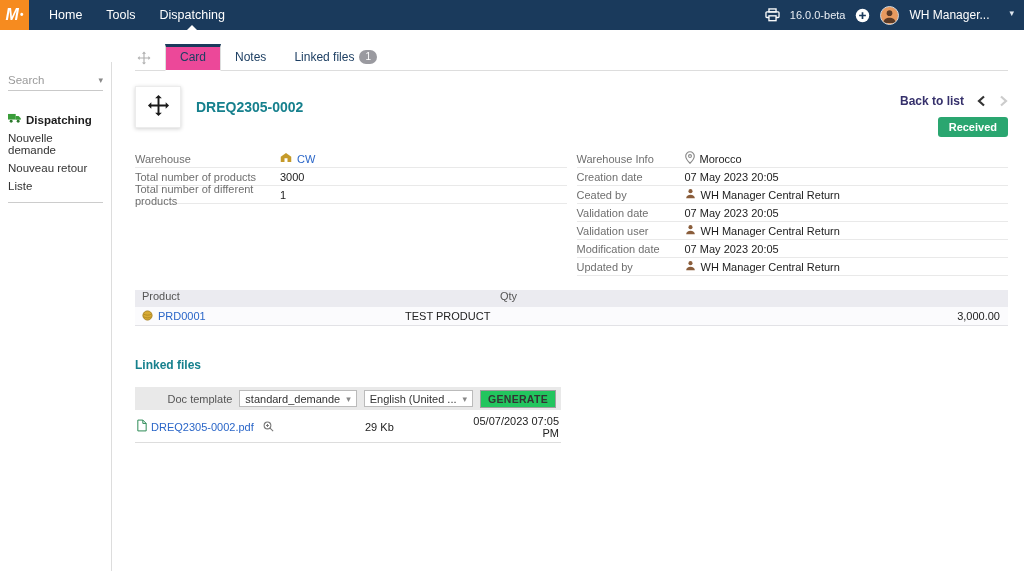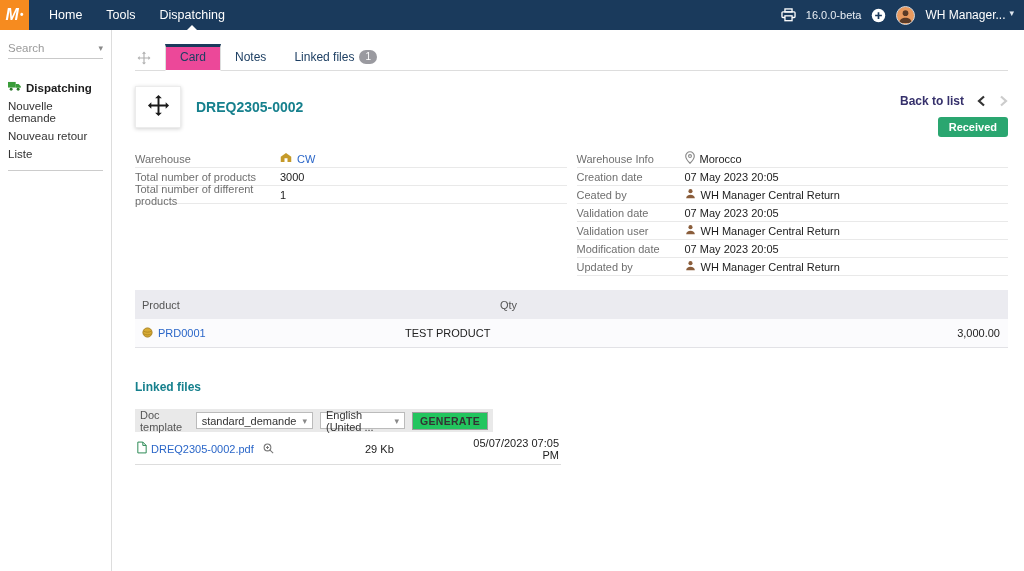--- a/index.html
+++ b/index.html
@@ -30,27 +30,27 @@
     width:0; height:0; border-left:5px solid transparent;
     border-right:5px solid transparent; border-bottom:5px solid #fff;
   }
   .topbar-right { margin-left:auto; display:flex; align-items:center; gap:10px; padding-right:10px; }
   .version { font-size:11px; color:#e9eef4; }
   .icon-btn { display:flex; align-items:center; cursor:pointer; }
   .avatar {
     width:19px; height:19px; border-radius:50%; overflow:hidden;
     background:#e89a5f; border:1px solid #cfd6dd; display:flex; align-items:flex-end; justify-content:center;
   }
-  .username { font-size:12px; color:#fff; cursor:pointer; display:flex; align-items:flex-start; gap:4px; }
+  .username { font-size:12px; color:#fff; cursor:pointer; display:flex; align-items:flex-start; gap:20px; }
   .caret { font-size:9px; color:#dfe6ee; }
 
   
   .body-row { display:flex; height:541px; }
   .sidebar {
-    width:112px; border-right:1px solid #ddd; padding:12px 8px 0 8px; flex-shrink:0;
+    width:112px; border-right:1px solid #ddd; padding:12px 8px 0 8px; flex-shrink:0;margin-top:32px;
   }
   .search-wrap {
     display:flex; align-items:center; border-bottom:1px solid #c9c9c9; padding-bottom:4px;
   }
   .search-wrap input {
     border:0; outline:none; width:80px; font-size:11.5px; color:#555;
     font-family:"Liberation Sans", sans-serif; background:transparent;
   }
   .search-wrap input::placeholder { color:#9a9a9a; }
   .search-caret { margin-left:auto; color:#8a8a8a; font-size:9px; cursor:pointer; }
@@ -107,45 +107,45 @@
   }
   .flabel { color:#6f6f6f; flex-shrink:0; }
   .fcol-left .flabel { width:145px; }
   .fcol-right .flabel { width:108px; }
   .fvalue { color:#1c1c1c; display:flex; align-items:center; gap:5px; }
   .fvalue a { color:#2a66c8; text-decoration:none; cursor:pointer; }
 
   
   .ptable { margin-top:14px; }
   .ptable .thead {
-    display:flex; background:#ebebf0; height:29px; align-items:center;
+    display:flex; background:#ebebf0; height:17px; align-items:flex-start;
     font-size:11px; color:#555;
   }
   .ptable .trow {
-    display:flex; background:#fbfbfd; height:29px; align-items:center;
+    display:flex; background:#fbfbfd; height:19px; align-items:center;
     font-size:11px; border-bottom:1px solid #e2e2e6;
   }
   .c1 { width:270px; padding-left:7px; display:flex; align-items:center; gap:5px; }
   .c2 { flex:1; }
   .c3 { width:120px; text-align:right; padding-right:8px; }
   .trow a { color:#2a66c8; text-decoration:none; cursor:pointer; }
 
   
   .actions { margin-top:22px; display:flex; justify-content:flex-end; gap:6px; }
   .pbtn {
     background:#a671ad; color:#fff; border:0; border-radius:3px;
     font-family:"Liberation Sans", sans-serif; font-size:10px; font-weight:bold;
     letter-spacing:.4px; padding:7px 11px; cursor:pointer;
   }
 
   
   .linked { margin-top:32px; }
   .linked-heading { font-size:12px; font-weight:bold; color:#16808d; }
   .genbar {
-    margin-top:15px; width:358px; background:#e9e9e9; height:23px;
+    margin-top:15px; width:426px; background:#e9e9e9; height:23px;
     display:flex; align-items:center; justify-content:flex-end; gap:7px; padding:0 5px;
   }
   .genbar-label { font-size:11px; color:#555; }
   .fake-select {
     background:#fff; border:1px solid #bbb; height:17px; display:flex; align-items:center;
     gap:6px; font-size:11px; color:#333; padding:0 5px; cursor:pointer;
   }
   .fake-select .caret { color:#888; }
   .gen-btn {
     background:#22c55e; border:1px solid #9f9f9f; font-family:"Liberation Sans", sans-serif;

